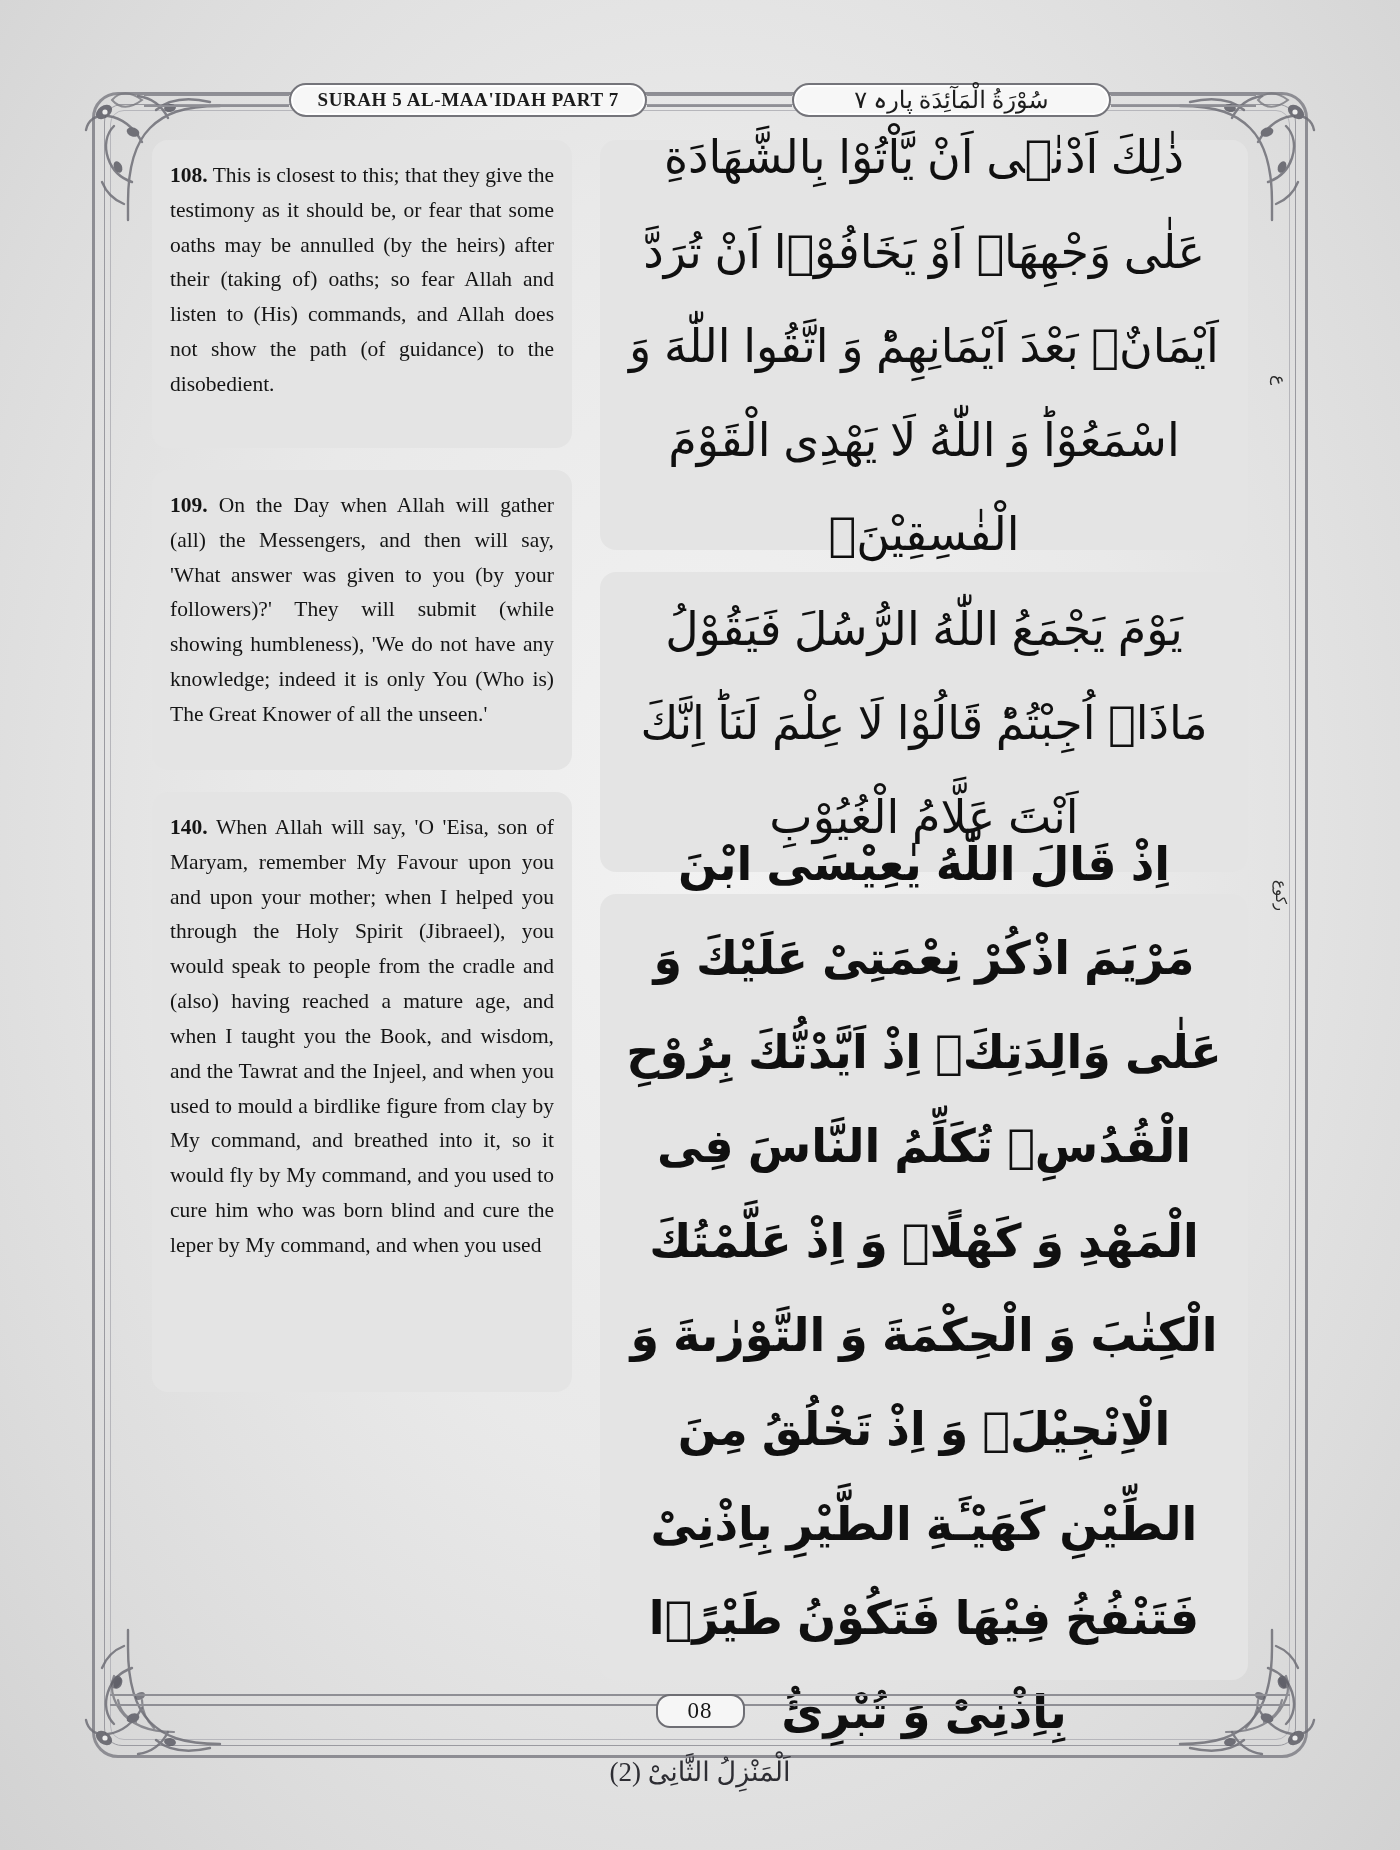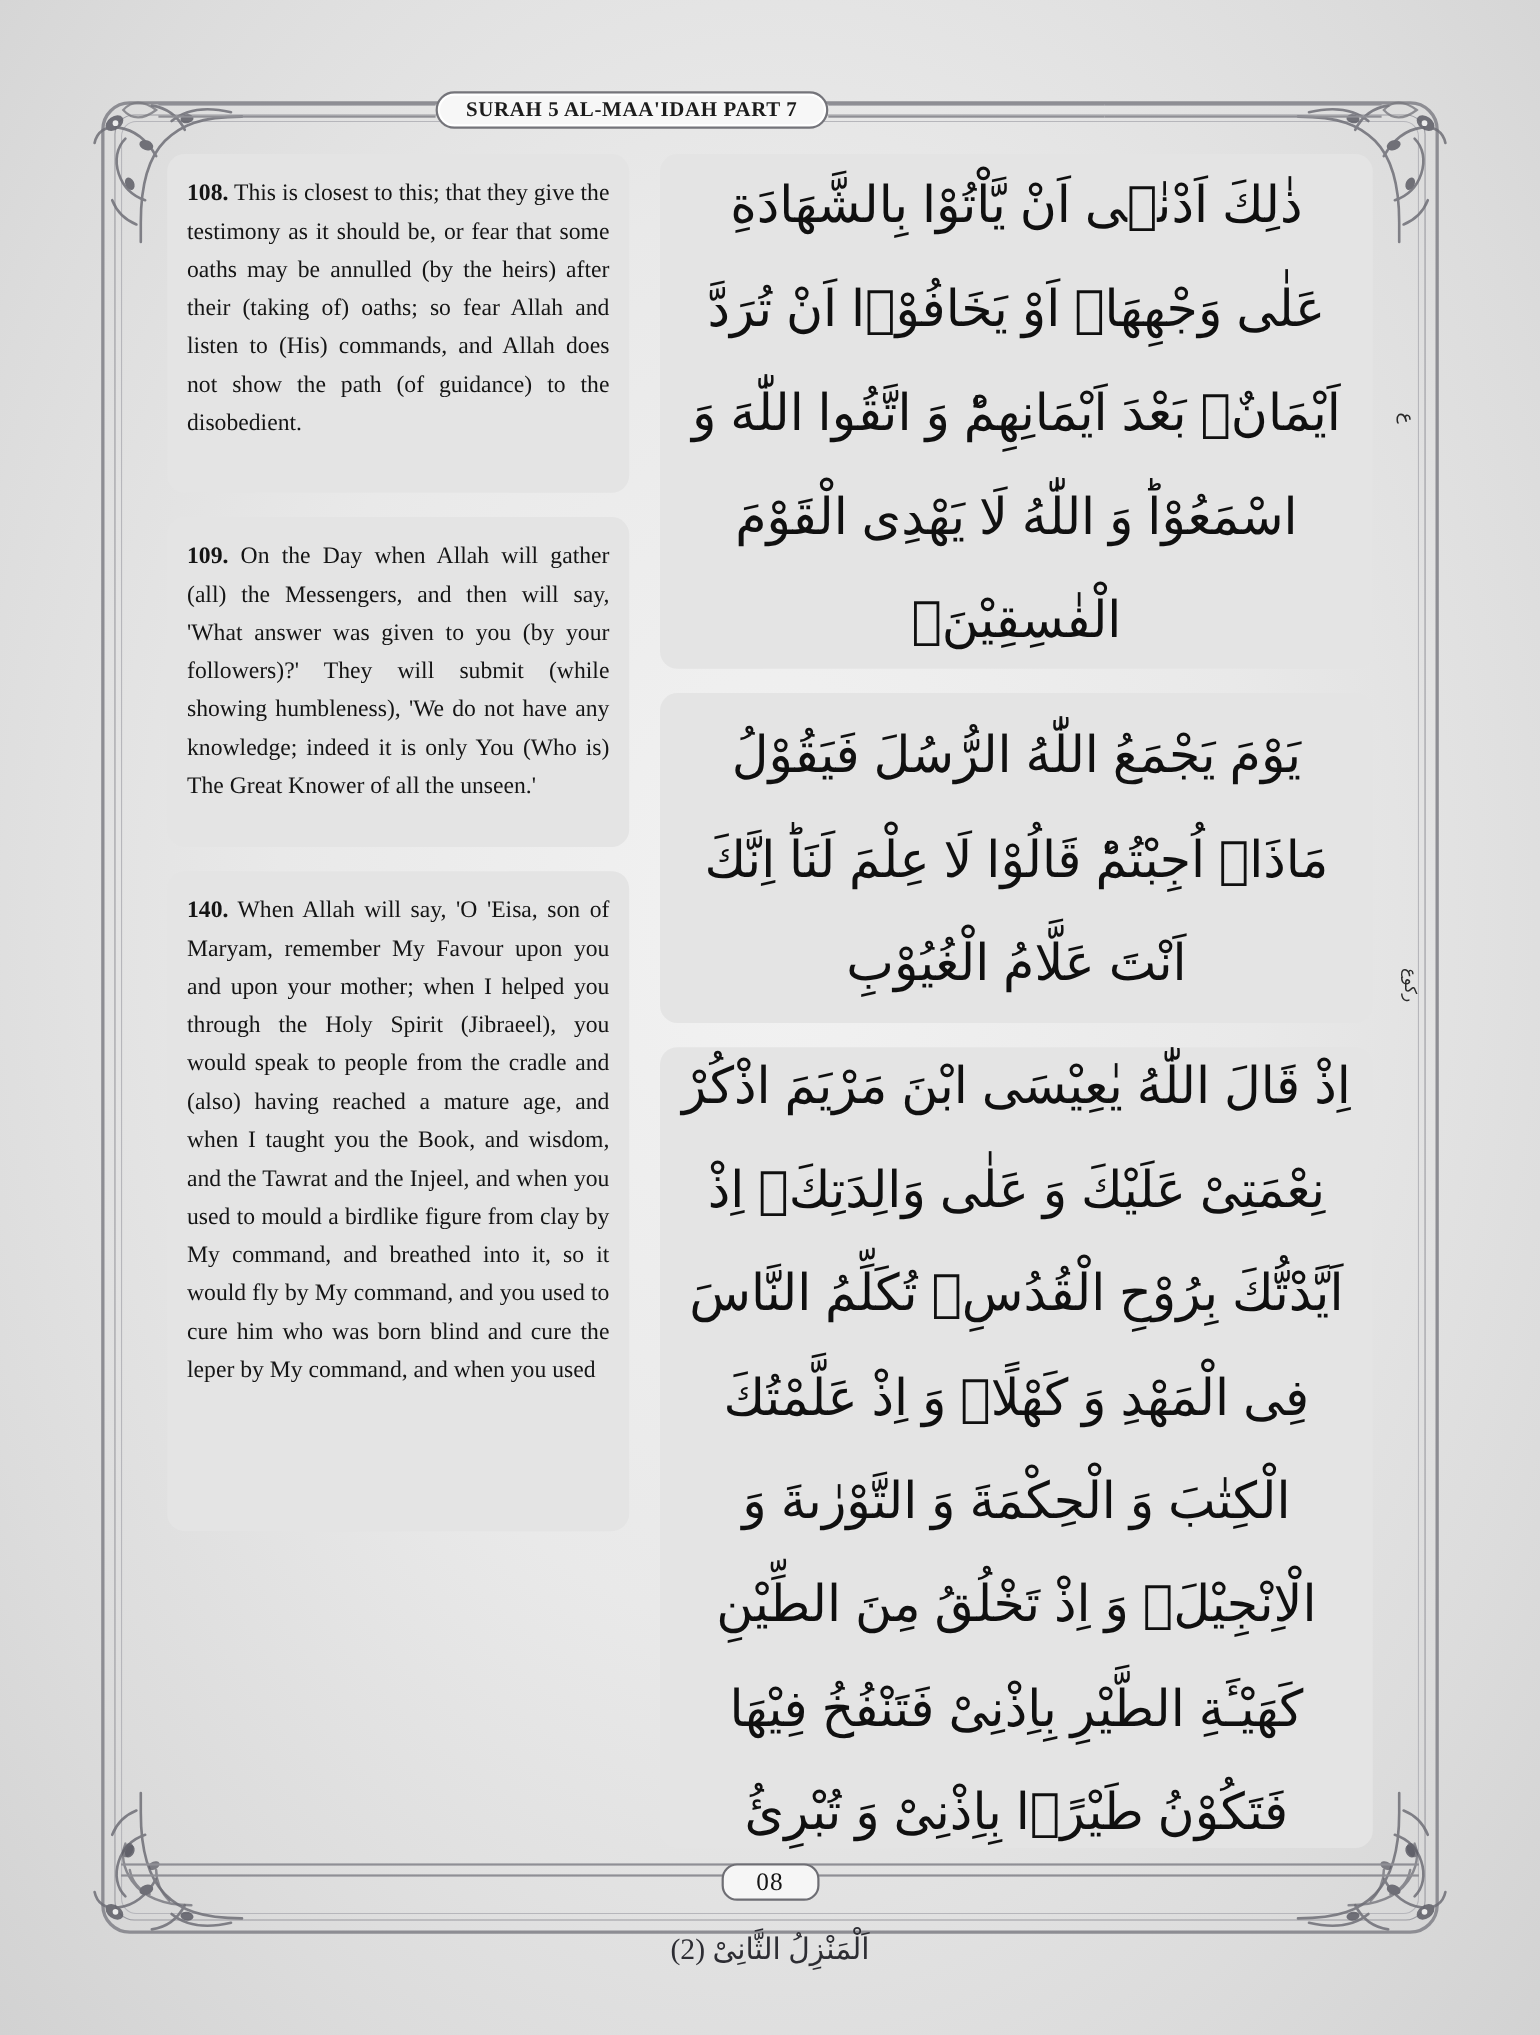--- a/index.html
+++ b/index.html
@@ -156,21 +156,21 @@
     font-family: "DejaVu Sans", sans-serif;
     word-spacing: -2px;
   }
 
   
   .b108 { min-height: 308px; }
   .b109 { min-height: 300px; }
   .b110 { min-height: 600px; }
   .a108 { min-height: 308px; display:flex; align-items:center; justify-content:center;}
   .a109 { min-height: 300px; display:flex; align-items:center; justify-content:center;}
-  .a110 { min-height: 600px; display:flex; align-items:center; justify-content:flex-end;}
+  .a110 { min-height: 600px; display:flex; align-items:center; justify-content:flex-end;font-weight:bold;}
 
   
   .side-marker {
     position: absolute;
     right: 112px;
     width: 34px;
     text-align: center;
     color: #2a2a2a;
     font-size: 17px;
     direction: rtl;
@@ -333,20 +333,23 @@
     <div class="band-tip">
       <svg viewBox="0 0 34 26" xmlns="http://www.w3.org/2000/svg">
         <path d="M2 13 C10 4 20 4 32 13 C20 22 10 22 2 13 Z" fill="none" stroke="#7a7a80" stroke-width="2"></path>
       </svg>
     </div>
     <div class="rule"></div>
     <div class="cartouche">
       <span class="cartouche-title">SURAH 5 AL-MAA'IDAH PART 7</span>
     </div>
     <div class="rule"></div>
+    <div class="cartouche ar-box">
+      <span class="cartouche-ar">سُوْرَةُ الْمَآئِدَة پارہ ۷</span>
+    </div>
     <div class="rule"></div>
     <div class="band-tip">
       <svg viewBox="0 0 34 26" xmlns="http://www.w3.org/2000/svg">
         <path d="M2 13 C10 4 20 4 32 13 C20 22 10 22 2 13 Z" fill="none" stroke="#7a7a80" stroke-width="2"></path>
       </svg>
     </div>
   </div>
 
   <div class="content">
 

